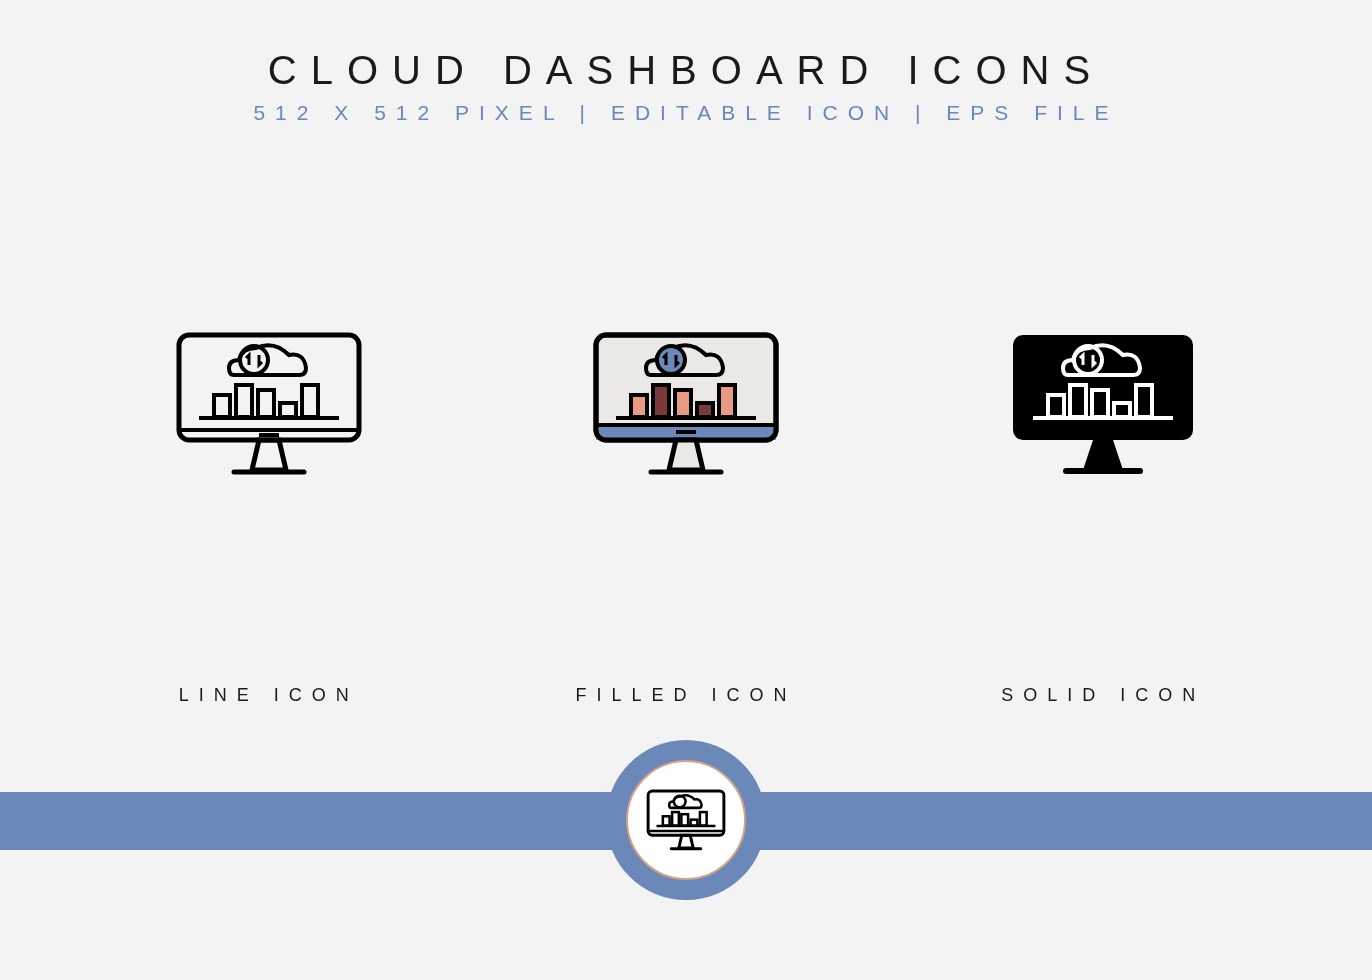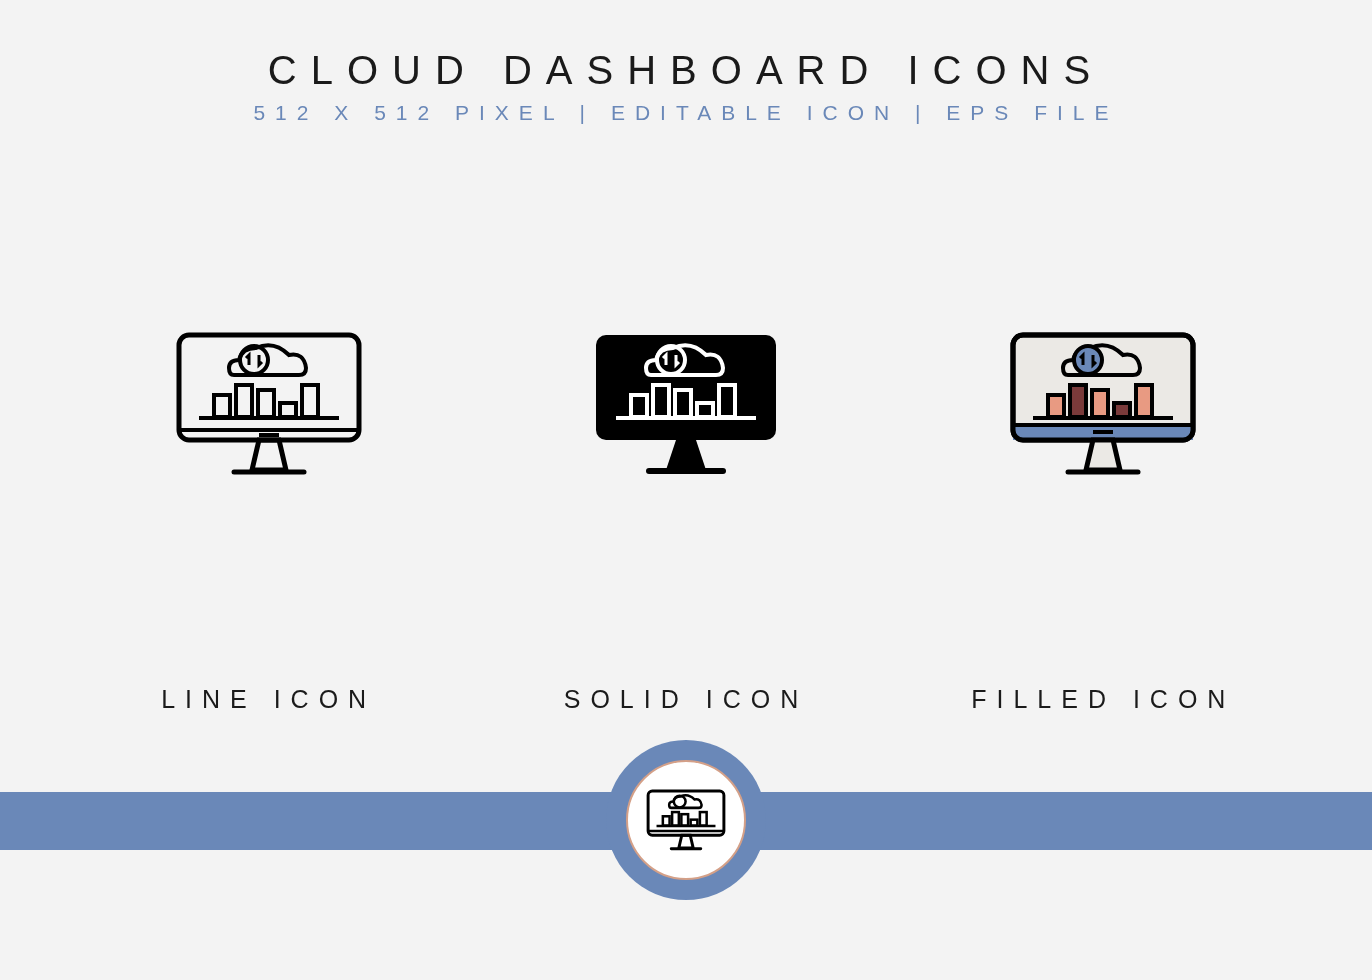--- a/index.html
+++ b/index.html
@@ -3,21 +3,21 @@
 <meta charset="utf-8">
 <style>
 *{margin:0;padding:0;box-sizing:border-box}
 body{background:#f3f3f3;font-family:"Segoe UI",Arial,sans-serif;width:1372px;height:980px;position:relative;overflow:hidden}
 .header{text-align:center;padding-top:48px}
 .title{font-size:40px;font-weight:500;letter-spacing:14px;color:#1a1a1a}
 .subtitle{font-size:21px;font-weight:500;letter-spacing:10px;color:#6a88b8;margin-top:8px}
 .icons-row{display:flex;justify-content:space-around;align-items:center;margin-top:200px;padding:0 60px}
 .icon-col{display:flex;flex-direction:column;align-items:center;width:33.33%}
 .icon-wrap{width:200px;height:160px;display:flex;align-items:center;justify-content:center}
-.icon-label{font-size:25px;font-weight:500;letter-spacing:10px;color:#1a1a1a;margin-top:200px}
+.icon-label{font-size:18px;font-weight:500;letter-spacing:10px;color:#1a1a1a;margin-top:200px}
 .footer-bar{position:absolute;bottom:130px;left:0;right:0;height:58px;background:#6a88b8}
 .badge{position:absolute;bottom:80px;left:50%;transform:translateX(-50%);width:160px;height:160px;border-radius:50%;background:#6a88b8;display:flex;align-items:center;justify-content:center}
 .badge-inner{width:120px;height:120px;border-radius:50%;background:#fff;border:2px solid #d4a088;display:flex;align-items:center;justify-content:center}
 svg{display:block}
 </style>
 </head>
 <body>
 
 <div class="header">
   <h1 class="title">CLOUD DASHBOARD ICONS</h1>
@@ -51,46 +51,20 @@
         <path d="M75 35 L75 25 L72 28 M85 25 L85 35 L88 32" fill="none" stroke="#000" stroke-width="3"></path>
       </svg>
     </div>
     <div class="icon-label">LINE ICON</div>
   </div>
 
   <div class="icon-col">
     <div class="icon-wrap">
       <svg width="190" height="150" viewBox="0 0 190 150">
 
-        <rect x="5" y="5" width="180" height="105" rx="10" fill="#000"></rect>
-
-        <path d="M85 110 L75 140 L115 140 L105 110 Z" fill="#000"></path>
-        <rect x="55" y="138" width="80" height="6" rx="3" fill="#000"></rect>
-
-        <line x1="25" y1="88" x2="165" y2="88" stroke="#fff" stroke-width="4"></line>
-
-        <rect x="40" y="65" width="16" height="22" fill="none" stroke="#fff" stroke-width="4"></rect>
-        <rect x="62" y="55" width="16" height="32" fill="none" stroke="#fff" stroke-width="4"></rect>
-        <rect x="84" y="60" width="16" height="27" fill="none" stroke="#fff" stroke-width="4"></rect>
-        <rect x="106" y="73" width="16" height="14" fill="none" stroke="#fff" stroke-width="4"></rect>
-        <rect x="128" y="55" width="16" height="32" fill="none" stroke="#fff" stroke-width="4"></rect>
-
-        <path d="M60 45 Q55 45 55 38 Q55 30 65 30 Q68 18 82 18 Q100 10 115 25 Q130 22 132 38 Q132 45 125 45 Z" fill="none" stroke="#fff" stroke-width="4"></path>
-
-        <circle cx="80" cy="30" r="14" fill="none" stroke="#fff" stroke-width="4"></circle>
-        <path d="M75 35 L75 25 L72 28 M85 25 L85 35 L88 32" fill="none" stroke="#fff" stroke-width="3"></path>
-      </svg>
-    </div>
-    <div class="icon-label">SOLID ICON</div>
-  </div>
-
-  <div class="icon-col">
-    <div class="icon-wrap">
-      <svg width="190" height="150" viewBox="0 0 190 150">
-
         <rect x="5" y="5" width="180" height="105" rx="10" fill="#ebe9e5" stroke="#000" stroke-width="5"></rect>
         <rect x="5" y="95" width="180" height="15" fill="#6a88b8"></rect>
         <rect x="5" y="5" width="180" height="105" rx="10" fill="none" stroke="#000" stroke-width="5"></rect>
         <line x1="5" y1="95" x2="185" y2="95" stroke="#000" stroke-width="4"></line>
         <rect x="85" y="100" width="20" height="4" fill="#000"></rect>
 
         <path d="M85 110 L78 140 L112 140 L105 110 Z" fill="#ebe9e5" stroke="#000" stroke-width="5"></path>
         <line x1="60" y1="142" x2="130" y2="142" stroke="#000" stroke-width="5" stroke-linecap="round"></line>
 
         <line x1="25" y1="88" x2="165" y2="88" stroke="#000" stroke-width="4"></line>
@@ -103,20 +77,46 @@
 
         <path d="M60 45 Q55 45 55 38 Q55 30 65 30 Q68 18 82 18 Q100 10 115 25 Q130 22 132 38 Q132 45 125 45 Z" fill="#ebe9e5" stroke="#000" stroke-width="4"></path>
 
         <circle cx="80" cy="30" r="14" fill="#6a88b8" stroke="#000" stroke-width="4"></circle>
         <path d="M75 35 L75 25 L72 28 M85 25 L85 35 L88 32" fill="none" stroke="#000" stroke-width="3"></path>
       </svg>
     </div>
     <div class="icon-label">FILLED ICON</div>
   </div>
 
+  <div class="icon-col">
+    <div class="icon-wrap">
+      <svg width="190" height="150" viewBox="0 0 190 150">
+
+        <rect x="5" y="5" width="180" height="105" rx="10" fill="#000"></rect>
+
+        <path d="M85 110 L75 140 L115 140 L105 110 Z" fill="#000"></path>
+        <rect x="55" y="138" width="80" height="6" rx="3" fill="#000"></rect>
+
+        <line x1="25" y1="88" x2="165" y2="88" stroke="#fff" stroke-width="4"></line>
+
+        <rect x="40" y="65" width="16" height="22" fill="none" stroke="#fff" stroke-width="4"></rect>
+        <rect x="62" y="55" width="16" height="32" fill="none" stroke="#fff" stroke-width="4"></rect>
+        <rect x="84" y="60" width="16" height="27" fill="none" stroke="#fff" stroke-width="4"></rect>
+        <rect x="106" y="73" width="16" height="14" fill="none" stroke="#fff" stroke-width="4"></rect>
+        <rect x="128" y="55" width="16" height="32" fill="none" stroke="#fff" stroke-width="4"></rect>
+
+        <path d="M60 45 Q55 45 55 38 Q55 30 65 30 Q68 18 82 18 Q100 10 115 25 Q130 22 132 38 Q132 45 125 45 Z" fill="none" stroke="#fff" stroke-width="4"></path>
+
+        <circle cx="80" cy="30" r="14" fill="none" stroke="#fff" stroke-width="4"></circle>
+        <path d="M75 35 L75 25 L72 28 M85 25 L85 35 L88 32" fill="none" stroke="#fff" stroke-width="3"></path>
+      </svg>
+    </div>
+    <div class="icon-label">SOLID ICON</div>
+  </div>
+
 </div>
 
 <div class="footer-bar"></div>
 
 <div class="badge">
   <div class="badge-inner">
     <svg width="80" height="65" viewBox="0 0 190 150">
       <rect x="5" y="5" width="180" height="105" rx="10" fill="none" stroke="#000" stroke-width="7"></rect>
       <line x1="5" y1="100" x2="185" y2="100" stroke="#000" stroke-width="6"></line>
       <path d="M85 110 L78 140 L112 140 L105 110 Z" fill="none" stroke="#000" stroke-width="7"></path>

